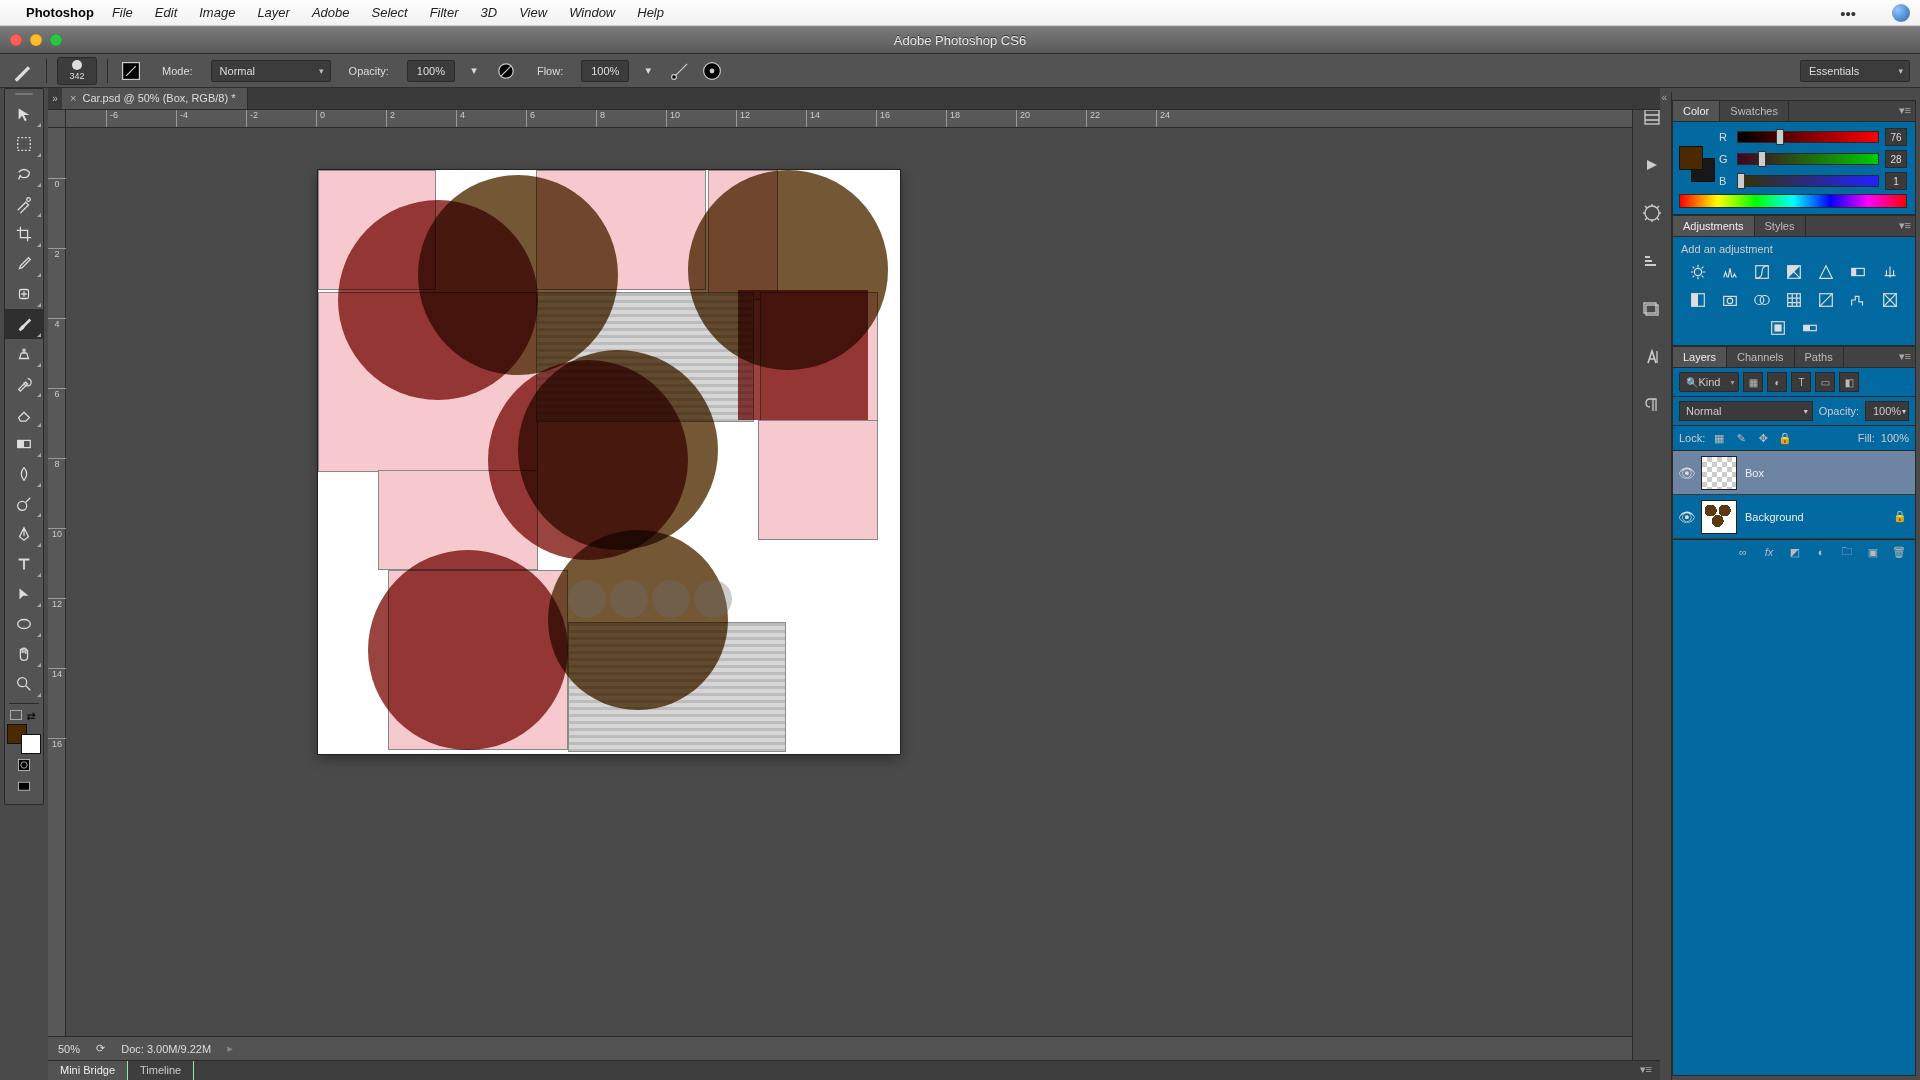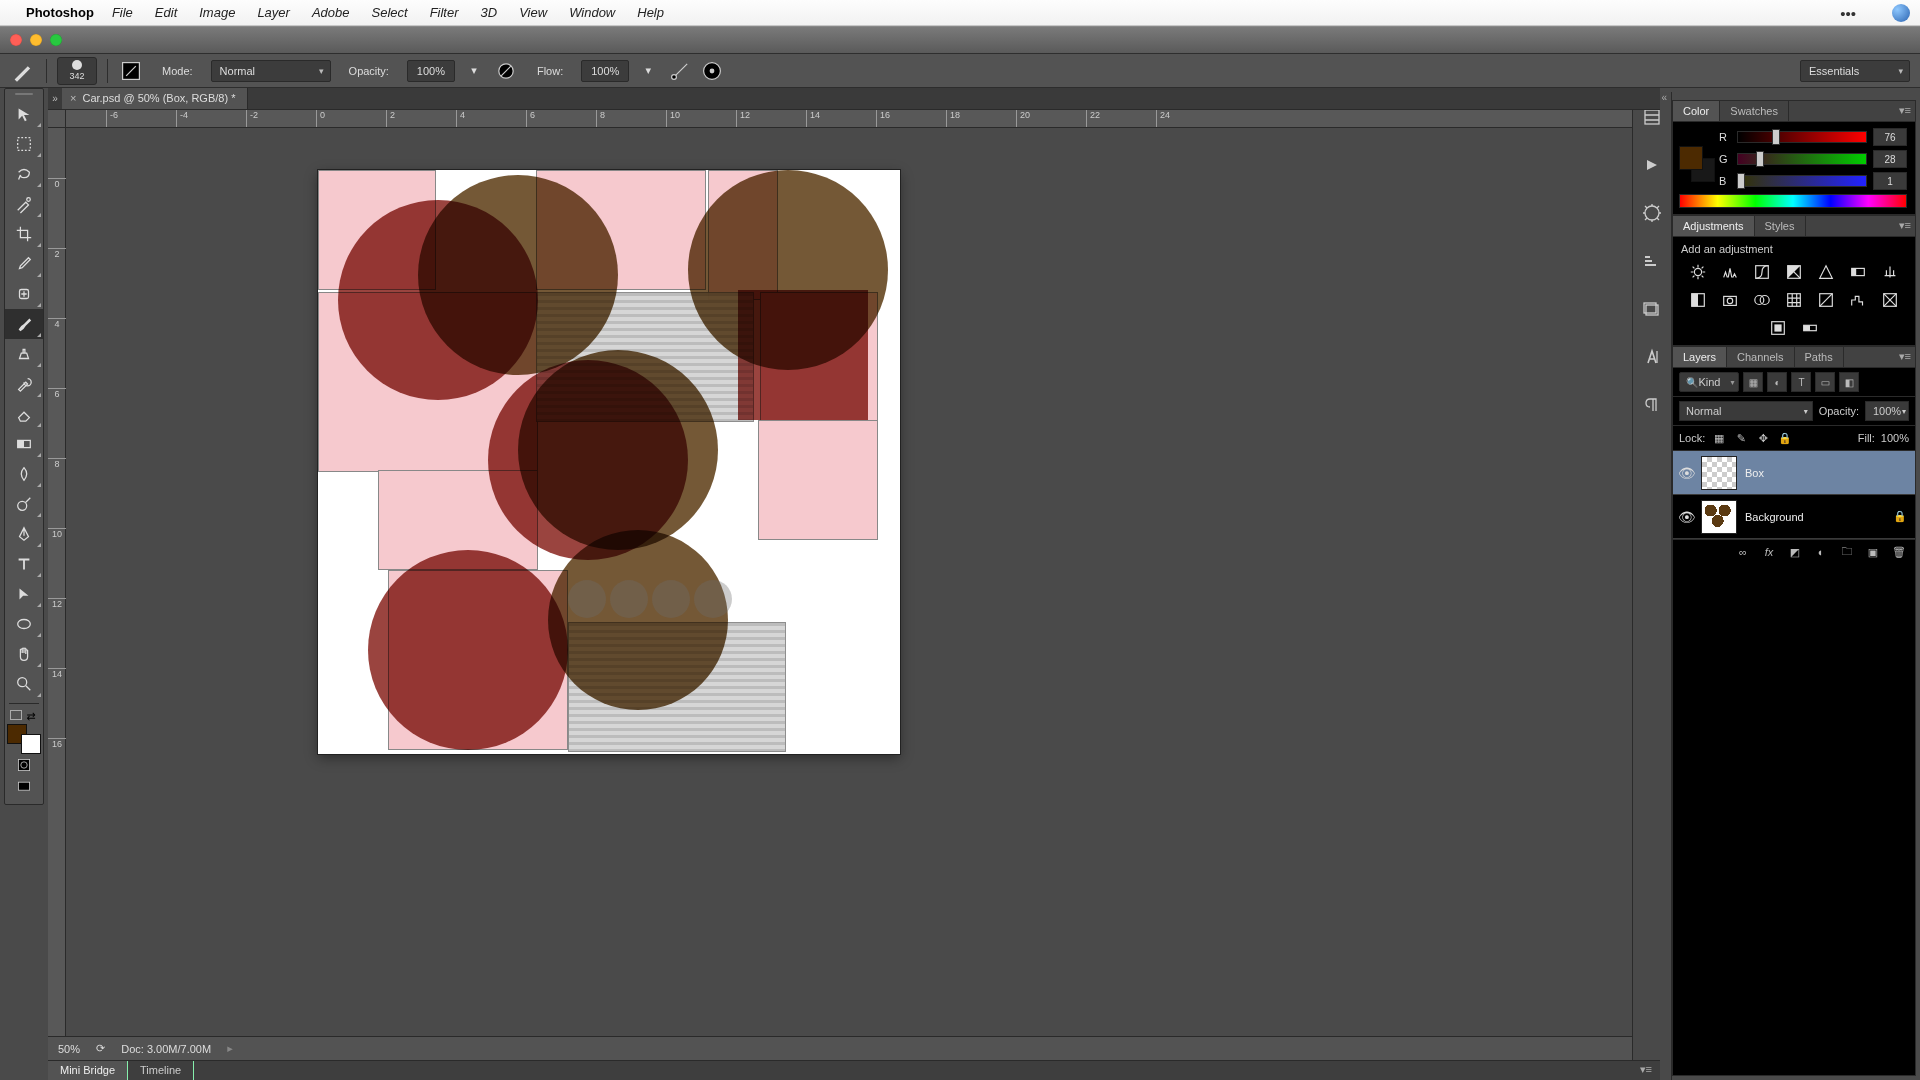--- a/index.html
+++ b/index.html
@@ -83,36 +83,36 @@
 .bottom-tabs .menu{margin-left:auto;padding:2px 8px;color:#aaa;}
 
 
 .midstrip { position:absolute; top:92px; right:248px; width:40px; bottom:0; background:#494949; border-left:1px solid #2a2a2a; border-right:1px solid #2a2a2a; padding-top:12px; display:flex; flex-direction:column; align-items:center; gap:22px; }
 .midstrip .expand{position:absolute;top:0;right:4px;color:#aaa;font-size:10px;}
 .midstrip .mi{width:26px;height:26px;display:flex;align-items:center;justify-content:center;color:#ccc;}
 .midstrip svg{width:20px;height:20px;stroke:#ccc;fill:none;stroke-width:1.3;}
 
 
 .rightpanels { position:absolute; top:100px; right:4px; width:244px; bottom:4px; display:flex; flex-direction:column; gap:0; z-index:7;}
-.panel { background:#000000; border:1px solid #2a2a2a; }
+.panel { background:#0369a1; border:1px solid #2a2a2a; }
 .panel-tabs { display:flex; background:#424242; border-bottom:1px solid #2a2a2a; position:relative;}
 .panel-tab { padding:4px 10px; color:#bbb; font-size:11px; border-right:1px solid #2a2a2a;}
 .panel-tab.active{ background:#535353; color:#eee;}
 .panel-menu { position:absolute; right:4px; top:3px; color:#aaa; font-size:11px;}
 .panel-body { padding:6px 8px; color:#ddd; }
 
 
 .color-row{display:flex;align-items:center;gap:6px;margin-bottom:4px;}
 .color-row .ch{width:12px;}
 .color-row .slider{flex:1;height:12px;border:1px solid #2a2a2a;position:relative;}
 .color-row .slider .thumb{position:absolute;top:-3px;width:8px;height:16px;background:#ccc;border:1px solid #333;transform:translateX(-50%);}
 .sld-r{background:linear-gradient(90deg,#000,#f00);}
 .sld-g{background:linear-gradient(90deg,#402,#0c0);}
 .sld-b{background:linear-gradient(90deg,#330,#22f);}
-.color-row .val{width:34px;height:18px;background:#3a3a3a;border:1px solid #2a2a2a;display:flex;align-items:center;justify-content:center;font-size:10px;}
+.color-row .val{width:22px;height:18px;background:#3a3a3a;border:1px solid #2a2a2a;display:flex;align-items:center;justify-content:center;font-size:10px;}
 .color-swatches{position:absolute;left:6px;top:24px;}
 .color-swatches .fg{width:24px;height:24px;background:#4c2a01;border:1px solid #111;position:absolute;z-index:1;}
 .color-swatches .bg{width:24px;height:24px;background:#181818;border:1px solid #111;position:absolute;top:12px;left:12px;}
 .hue-strip{height:14px;margin-top:4px;background:linear-gradient(90deg,#f00,#ff0,#0f0,#0ff,#00f,#f0f,#f00);border:1px solid #2a2a2a;}
 
 
 .adj-title{color:#ccc;font-size:11px;margin-bottom:6px;}
 .adj-grid{display:flex;flex-wrap:wrap;gap:6px 10px;justify-content:center;}
 .adj-grid .ai{width:22px;height:22px;display:flex;align-items:center;justify-content:center;color:#ddd;}
 .adj-grid svg{width:18px;height:18px;stroke:#ddd;fill:none;stroke-width:1.3;}
@@ -173,20 +173,21 @@
     <span class="avatar"></span>
   </div>
 </div>
 
 <div class="titlebar">
   <div class="traffic">
     <span class="tl-close"></span>
     <span class="tl-min"></span>
     <span class="tl-max"></span>
   </div>
+  <div class="title">Adobe Photoshop CS6</div>
 </div>
 
 <div class="optionsbar">
   <div class="opt-icon">
       <svg viewBox="0 0 20 20">
         <path d="M3 17 L14 6 L16 8 L5 19 Z" fill="#ddd"></path>
       </svg>
     </div>
   <div class="divider"></div>
   <div class="brush-preset">
@@ -454,21 +455,21 @@
         <span></span>
         <span></span>
         <span></span>
       </div>
   </div>
 </div>
 
 <div class="statusbar" style="bottom:20px;">
   <span>50%</span>
   <span>⟳</span>
-  <span>Doc: 3.00M/7.00M</span>
+  <span>Doc: 3.00M/9.22M</span>
   <span class="sep">▸</span>
 </div>
 <div class="bottom-tabs">
   <div class="btab active">Mini Bridge</div>
   <div class="btab">Timeline</div>
   <div class="menu">▾≡</div>
 </div>
 
 <div class="midstrip">
   <span class="expand">«</span>

